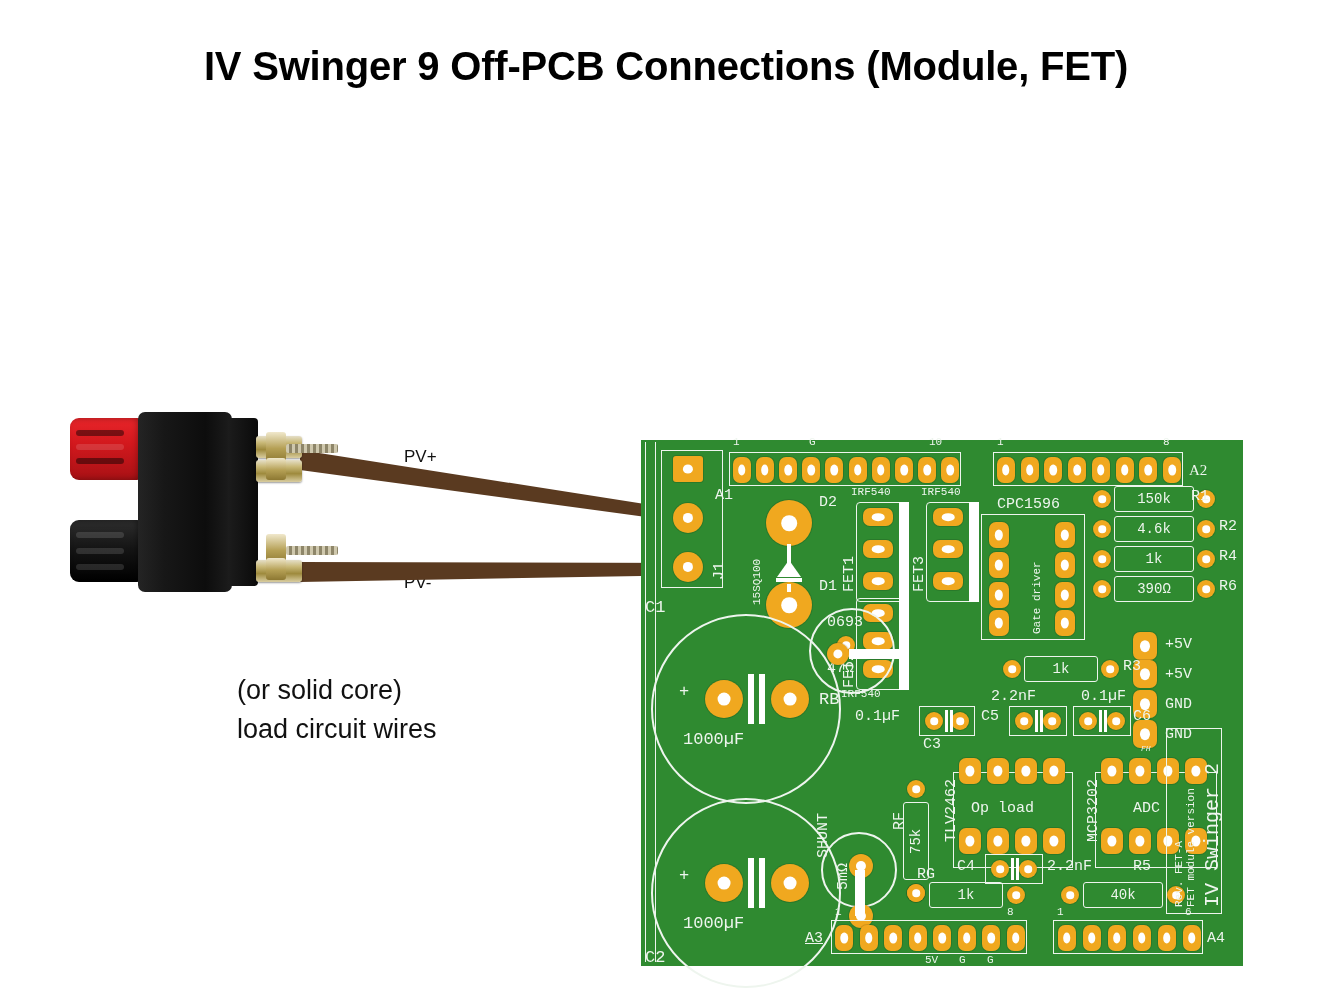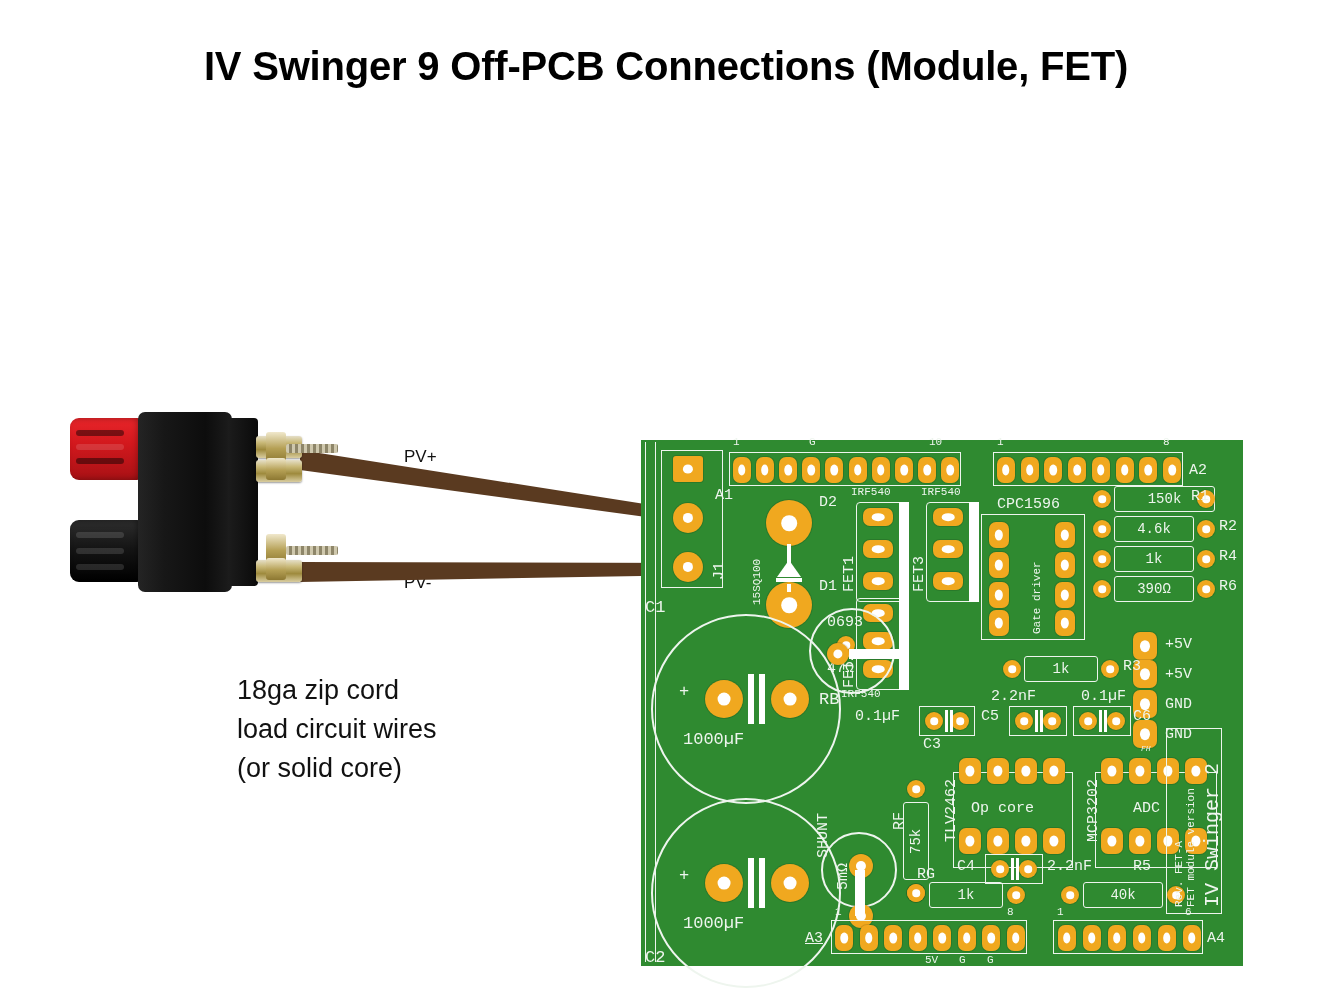--- a/index.html
+++ b/index.html
@@ -84,23 +84,22 @@
   .ecap-line{position:absolute;background:#ffffff;}
 
   #board-label{position:absolute;left:525px;top:288px;width:56px;height:186px;}
 </style>
 </head>
 <body>
 
 <div id="slide-title">IV Swinger 9 Off-PCB Connections (Module, FET)</div>
 
 <div id="caption">
-  <div>18ga zip cord</div>
+  <div>(or solid core)</div>
   <div>load circuit wires</div>
-  <div>(or solid core)</div>
 </div>
 
 <div class="wire-label" id="wire-label-pos">PV+</div>
 <div class="wire-label" id="wire-label-neg">PV-</div>
 
 <svg id="wire-svg">
   <polygon points="300,450 300,470 683,522 683,510" fill="#5a3a20"></polygon>
   <polygon points="300,562 300,582 700,575 700,563" fill="#5a3a20"></polygon>
 </svg>
 
@@ -164,21 +163,21 @@
       <div class="pad ob" style="left: 26.625px; top: 4px; width: 18px; height: 26px;"></div>
       <div class="pad ob" style="left: 50.375px; top: 4px; width: 18px; height: 26px;"></div>
       <div class="pad ob" style="left: 74.125px; top: 4px; width: 18px; height: 26px;"></div>
       <div class="pad ob" style="left: 97.875px; top: 4px; width: 18px; height: 26px;"></div>
       <div class="pad ob" style="left: 121.625px; top: 4px; width: 18px; height: 26px;"></div>
       <div class="pad ob" style="left: 145.375px; top: 4px; width: 18px; height: 26px;"></div>
       <div class="pad ob" style="left: 169.125px; top: 4px; width: 18px; height: 26px;"></div>
     </div>
   <div class="silk sm" style="left:356px;top:-4px;">1</div>
   <div class="silk sm" style="left:522px;top:-4px;">8</div>
-  <div class="silk med" style="left:548px;top:22px;">A2</div>
+  <div class="silk med" style="left:548px;top:22px;font-family:Liberation Serif, serif;">A2</div>
 
   <div class="pad big" style="left:125px;top:60px;width:46px;height:46px;"></div>
   <div class="pad big" style="left:125px;top:142px;width:46px;height:46px;"></div>
   <div class="silk med" style="left:178px;top:54px;">D2</div>
   <div class="silk med" style="left:178px;top:138px;">D1</div>
   <div class="silk sm rot90" style="left:110px;top:165px;">15SQ100</div>
   <div class="capsym" style="left:146px;top:104px;width:4px;height:20px;"></div>
   <svg style="position:absolute;left:133px;top:120px;width:30px;height:26px;">
     <polygon points="15,0 3,17 27,17" fill="#ffffff"></polygon>
     <rect x="2" y="18" width="26" height="4" fill="#ffffff"></rect>
@@ -224,21 +223,21 @@
   <div class="pad ob" style="left:348px;top:82px;width:20px;height:26px;"></div>
   <div class="pad ob" style="left:348px;top:112px;width:20px;height:26px;"></div>
   <div class="pad ob" style="left:348px;top:142px;width:20px;height:26px;"></div>
   <div class="pad ob" style="left:348px;top:170px;width:20px;height:26px;"></div>
   <div class="pad ob" style="left:414px;top:82px;width:20px;height:26px;"></div>
   <div class="pad ob" style="left:414px;top:112px;width:20px;height:26px;"></div>
   <div class="pad ob" style="left:414px;top:142px;width:20px;height:26px;"></div>
   <div class="pad ob" style="left:414px;top:170px;width:20px;height:26px;"></div>
 
   <div class="pad" style="left:452px;top:50px;width:18px;height:18px;"></div>
-  <div class="res" style="left:473px;top:46px;width:101px;height:26px;">
+  <div class="res" style="left:473px;top:46px;width:80px;height:26px;">
     <span>150k</span>
   </div>
   <div class="pad" style="left:556px;top:50px;width:18px;height:18px;"></div>
   <div class="silk med" style="left:550px;top:48px;">R1</div>
 
   <div class="pad" style="left:452px;top:80px;width:18px;height:18px;"></div>
   <div class="res" style="left:473px;top:76px;width:80px;height:26px;">
     <span>4.6k</span>
   </div>
   <div class="pad" style="left:556px;top:80px;width:18px;height:18px;"></div>
@@ -325,21 +324,21 @@
 
   <div class="silk med rot90" style="left:250px;top:390px;">RF</div>
   <div class="pad" style="left:266px;top:340px;width:18px;height:18px;"></div>
   <div class="res v" style="left:262px;top:362px;width:26px;height:78px;">
     <span>75k</span>
   </div>
   <div class="pad" style="left:266px;top:444px;width:18px;height:18px;"></div>
 
   <div class="silk med rot90" style="left:302px;top:402px;">TLV2462</div>
   <div class="outline thin" style="left:312px;top:332px;width:120px;height:96px;"></div>
-  <div class="silk med" style="left:330px;top:360px;">Op core</div>
+  <div class="silk med" style="left:330px;top:360px;">Op load</div>
   <div class="pad ob" style="left:318px;top:318px;width:22px;height:26px;"></div>
   <div class="pad ob" style="left:346px;top:318px;width:22px;height:26px;"></div>
   <div class="pad ob" style="left:374px;top:318px;width:22px;height:26px;"></div>
   <div class="pad ob" style="left:402px;top:318px;width:22px;height:26px;"></div>
   <div class="pad ob" style="left:318px;top:388px;width:22px;height:26px;"></div>
   <div class="pad ob" style="left:346px;top:388px;width:22px;height:26px;"></div>
   <div class="pad ob" style="left:374px;top:388px;width:22px;height:26px;"></div>
   <div class="pad ob" style="left:402px;top:388px;width:22px;height:26px;"></div>
 
   <div class="silk med rot90" style="left:444px;top:402px;">MCP3202</div>

